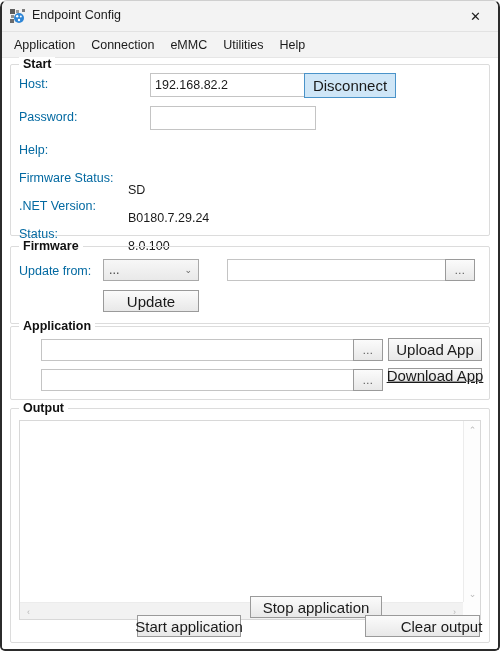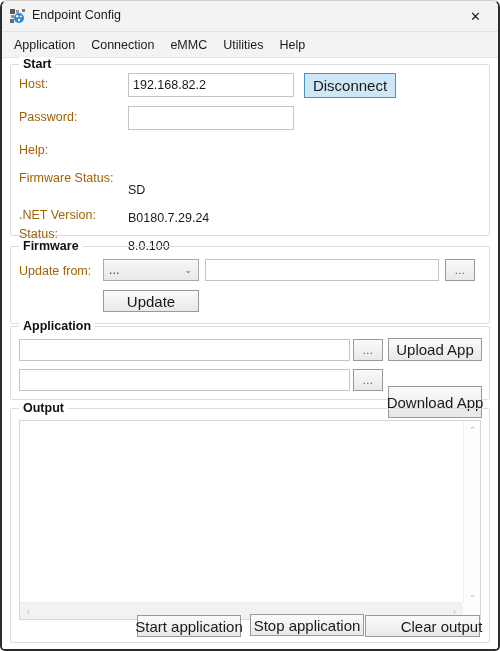--- a/index.html
+++ b/index.html
@@ -88,41 +88,42 @@
   }
 
   #grp-device   { left: 8px; top: 6px;   width: 480px; height: 172px; }
   #grp-firmware { left: 8px; top: 188px; width: 480px; height: 78px;  }
   #grp-app      { left: 8px; top: 268px; width: 480px; height: 74px;  }
   #grp-output   { left: 8px; top: 350px; width: 480px; height: 235px; }
 
   
   .lbl {
     position: absolute;
-    font-size: 12.5px; color: #a16207;
+    font-size: 12.5px; color: #0369a1;
     white-space: nowrap;
   }
   .val {
     position: absolute;
     font-size: 12.5px; color: #1a1a1a;
     white-space: nowrap;
     margin-top: 40px;
   }
   .val.green { color: #1a8a2e; }
 
   
   .tbox {
     position: absolute;
     background: #ffffff;
     border: 1px solid #c4c4c4;
     font-family: "Liberation Sans", sans-serif;
     font-size: 12.5px;
     color: #1a1a1a;
     padding: 1px 4px;
     outline: none;
+    margin-left: 22px;
   }
 
   
   .btn {
     position: absolute;
     background: linear-gradient(#fbfbfb, #e8e8e8);
     border: 1px solid #9a9a9a;
     font-family: "Liberation Sans", sans-serif;
     font-size: 15px;
     color: #1a1a1a;
@@ -242,21 +243,21 @@
 
     <span class="lbl" style="left:17px; top:52px;">Password:</span>
     <input class="tbox" type="password" style="left: 126px; top: 48px; width: 166px; height: 24px;" value="">
 
     <span class="lbl" style="left:17px; top:85px;">Help:</span>
     <span class="val" style="left:126px; top:85px;">SD</span>
 
     <span class="lbl" style="left:17px; top:113px;">Firmware Status:</span>
     <span class="val" style="left:126px; top:113px;">B0180.7.29.24</span>
 
-    <span class="lbl" style="left:17px; top:150px;">.NET Version:</span>
+    <span class="lbl" style="left:17px; top:141px;">.NET Version:</span>
     <span class="val" style="left:126px; top:141px;">8.0.100</span>
 
     <span class="lbl" style="left:17px; top:169px;">Status:</span>
     <span class="val green" style="left:126px; top:169px;">Connected.</span>
 
     <div class="group" id="grp-firmware">
       <span class="group-label">Firmware</span>
     </div>
 
     <span class="lbl" style="left:17px; top:206px;">Update from:</span>
@@ -271,21 +272,21 @@
     <div class="group" id="grp-app">
       <span class="group-label">Application</span>
     </div>
 
     <input class="tbox" style="left: 17px; top: 281px; width: 331px; height: 22px;" value="">
     <div class="btn dots" style="left:351px; top:281px; width:30px; height:22px;">...</div>
     <div class="btn" style="left:386px; top:280px; width:94px; height:23px;">Upload App</div>
 
     <input class="tbox" style="left: 17px; top: 311px; width: 331px; height: 22px;" value="">
     <div class="btn dots" style="left:351px; top:311px; width:30px; height:22px;">...</div>
-    <div class="btn" style="left:386px; top:328px; width:94px; height:32px;">Download App</div>
+    <div class="btn" style="left:386px; top:310px; width:94px; height:14px;text-decoration:underline;">Download App</div>
 
     <div class="group" id="grp-output">
       <span class="group-label">Output</span>
     </div>
 
     <div id="outbox">
       <div id="out-text"></div>
 
       <div id="vscroll">
         <div class="sb-arrow" id="v-up">⌃</div>
@@ -294,17 +295,17 @@
 
       <div id="hscroll">
         <div class="sb-arrow" id="h-left">‹</div>
         <div class="sb-arrow" id="h-right">›</div>
       </div>
 
       <div id="scroll-corner"></div>
     </div>
 
     <div class="btn" style="left:135px; top:557px; width:104px; height:22px;">Start application</div>
-    <div class="btn" style="left:248px; top:556px; width:114px; height:22px;">Stop application</div>
+    <div class="btn" style="left:248px; top:538px; width:132px; height:22px;">Stop application</div>
     <div class="btn" style="left:363px; top:557px; width:115px; height:22px;padding-left:38px;">Clear output</div>
 
   </div>
 </div>
 
 </body></html>

